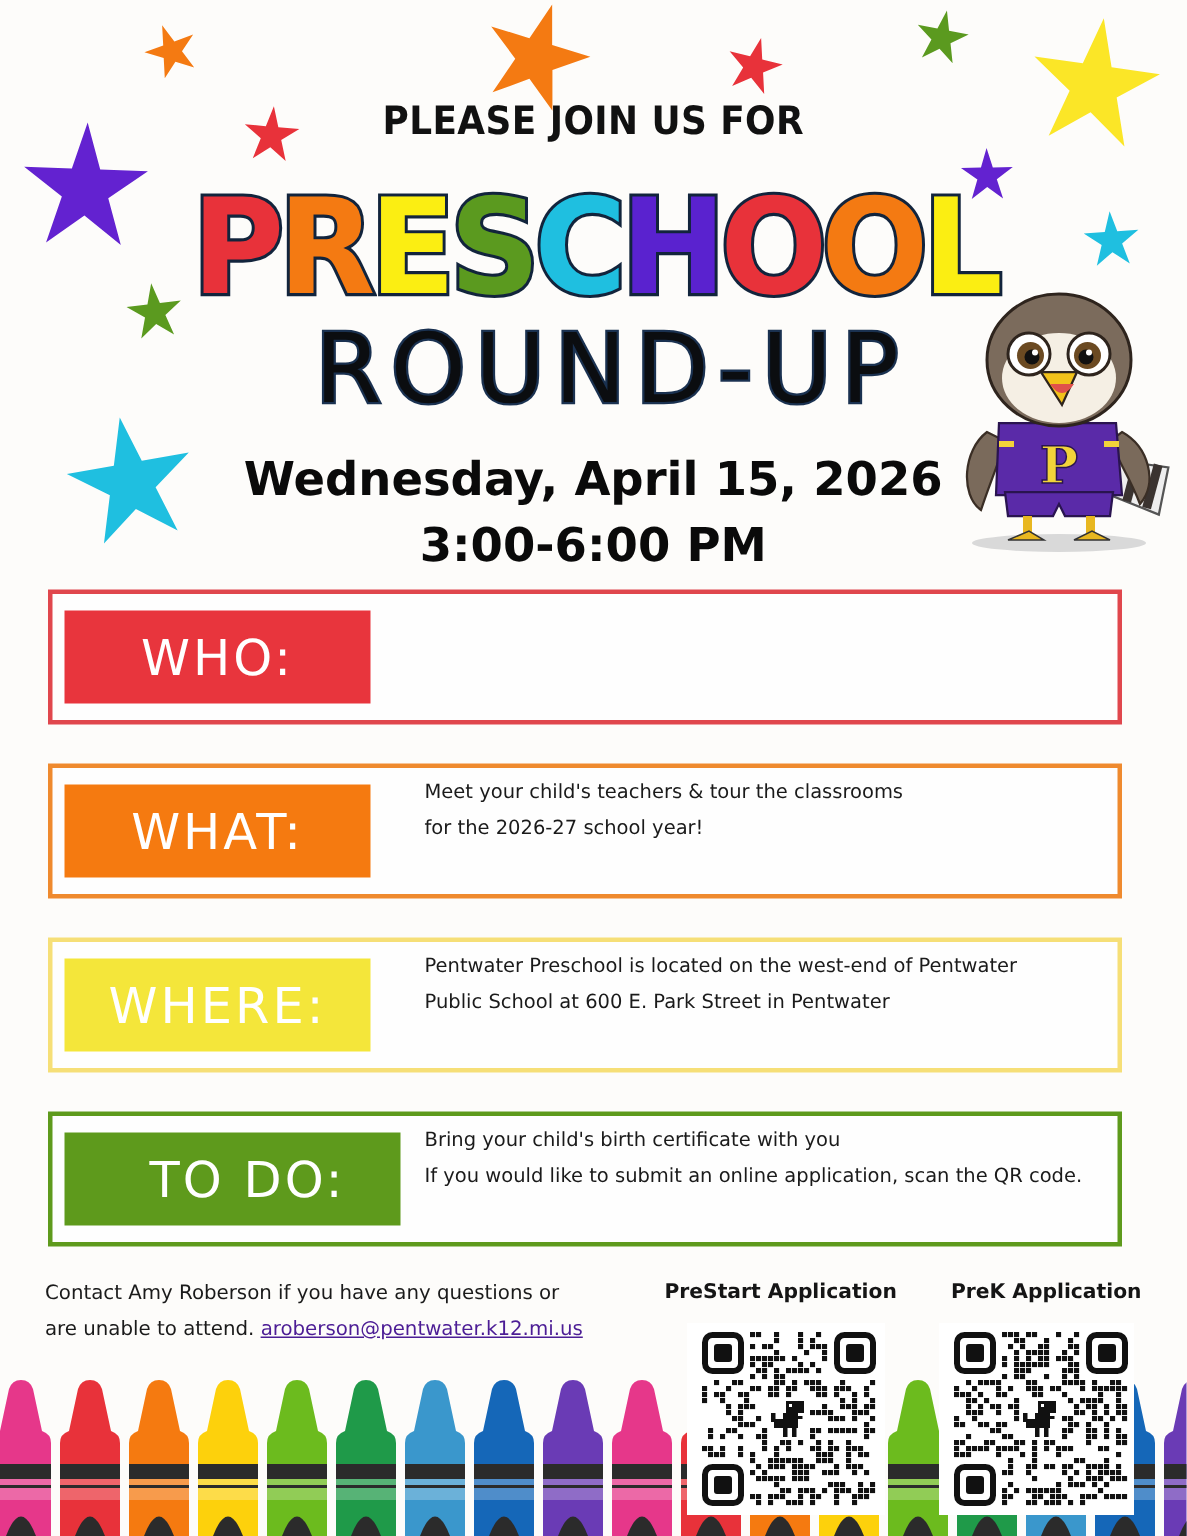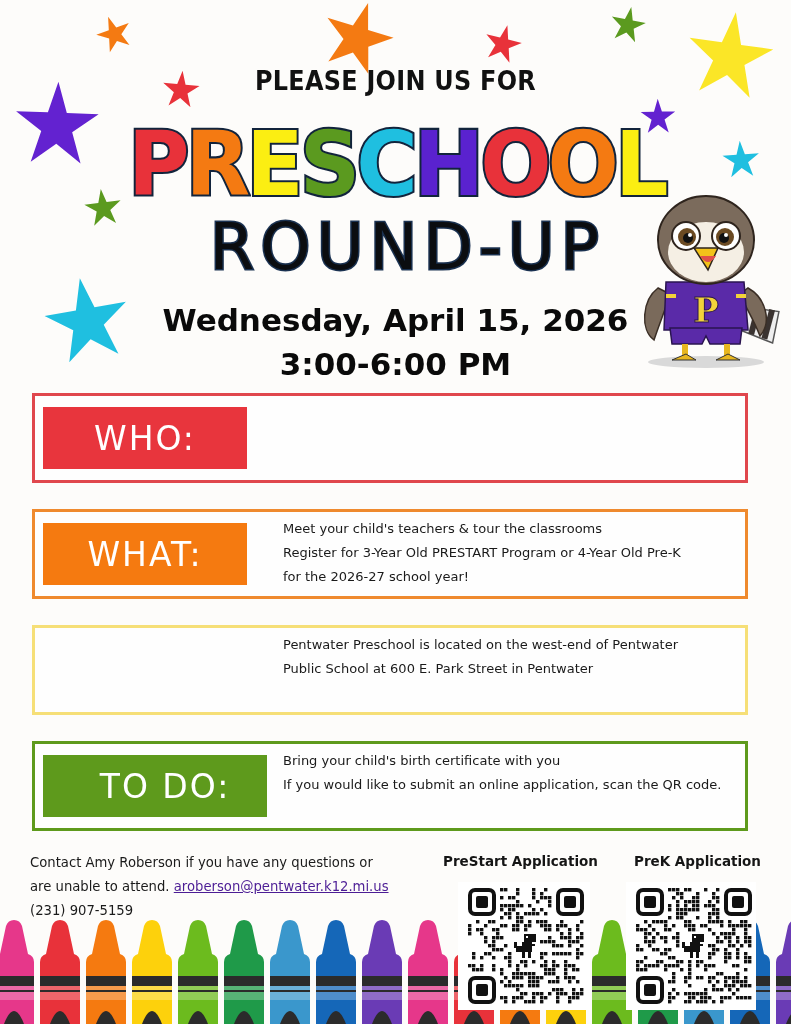--- a/index.html
+++ b/index.html
@@ -202,46 +202,45 @@
 </div>
 
 <div id="sections">
     <div class="section" style="top: 393px; border-color: rgb(224, 71, 77);">
       <div class="label" style="background: rgb(232, 53, 61);">WHO:</div>
     </div>
     <div class="section" style="top: 509px; border-color: rgb(239, 138, 46);">
       <div class="label" style="background: rgb(245, 122, 16);">WHAT:</div>
       <div class="desc">
         <div>Meet your child's teachers &amp; tour the classrooms</div>
-        <div>Register for 3-Year Old PRESTART Program or 4-Year Old Pre-K</div>
         <div>for the 2026-27 school year!</div>
       </div>
     </div>
     <div class="section" style="top: 625px; border-color: rgb(246, 223, 119);">
+      <div class="label" style="background: rgb(244, 230, 58);">WHERE:</div>
       <div class="desc">
         <div>Pentwater Preschool is located on the west-end of Pentwater</div>
         <div>Public School at 600 E. Park Street in Pentwater</div>
       </div>
     </div>
     <div class="section" style="top: 741px; border-color: rgb(94, 154, 28);">
       <div class="label" style="background: rgb(94, 154, 28); padding-left: 20px;">TO DO:</div>
       <div class="desc">
         <div>Bring your child's birth certificate with you</div>
         <div>If you would like to submit an online application, scan the QR code.</div>
       </div>
     </div>
   </div>
 
 <div class="contact">
   <div>Contact Amy Roberson if you have any questions or</div>
   <div>
     <span>are unable to attend.</span>
     <a>aroberson@pentwater.k12.mi.us</a>
   </div>
-  <div>(231) 907-5159</div>
 </div>
 
 <div class="crayons" id="crayons">
     <div class="crayon" style="left: -6px;">
       <svg viewBox="0 0 40 106" preserveAspectRatio="none">
         <path d="M12,8 Q14,2 20,2 Q26,2 28,8 L34,36 Q40,38 40,44 L40,106 L0,106 L0,44 Q0,38 6,36 Z" fill="#e6378a"></path>
         <rect x="0" y="58" width="40" height="24" fill="#fff" opacity="0.25"></rect>
         <rect x="0" y="58" width="40" height="10" fill="#2b2b2b"></rect>
         <rect x="0" y="72" width="40" height="2" fill="#2b2b2b"></rect>
         <path d="M10,106 Q20,80 30,106 Z" fill="#2b2b2b"></path>

